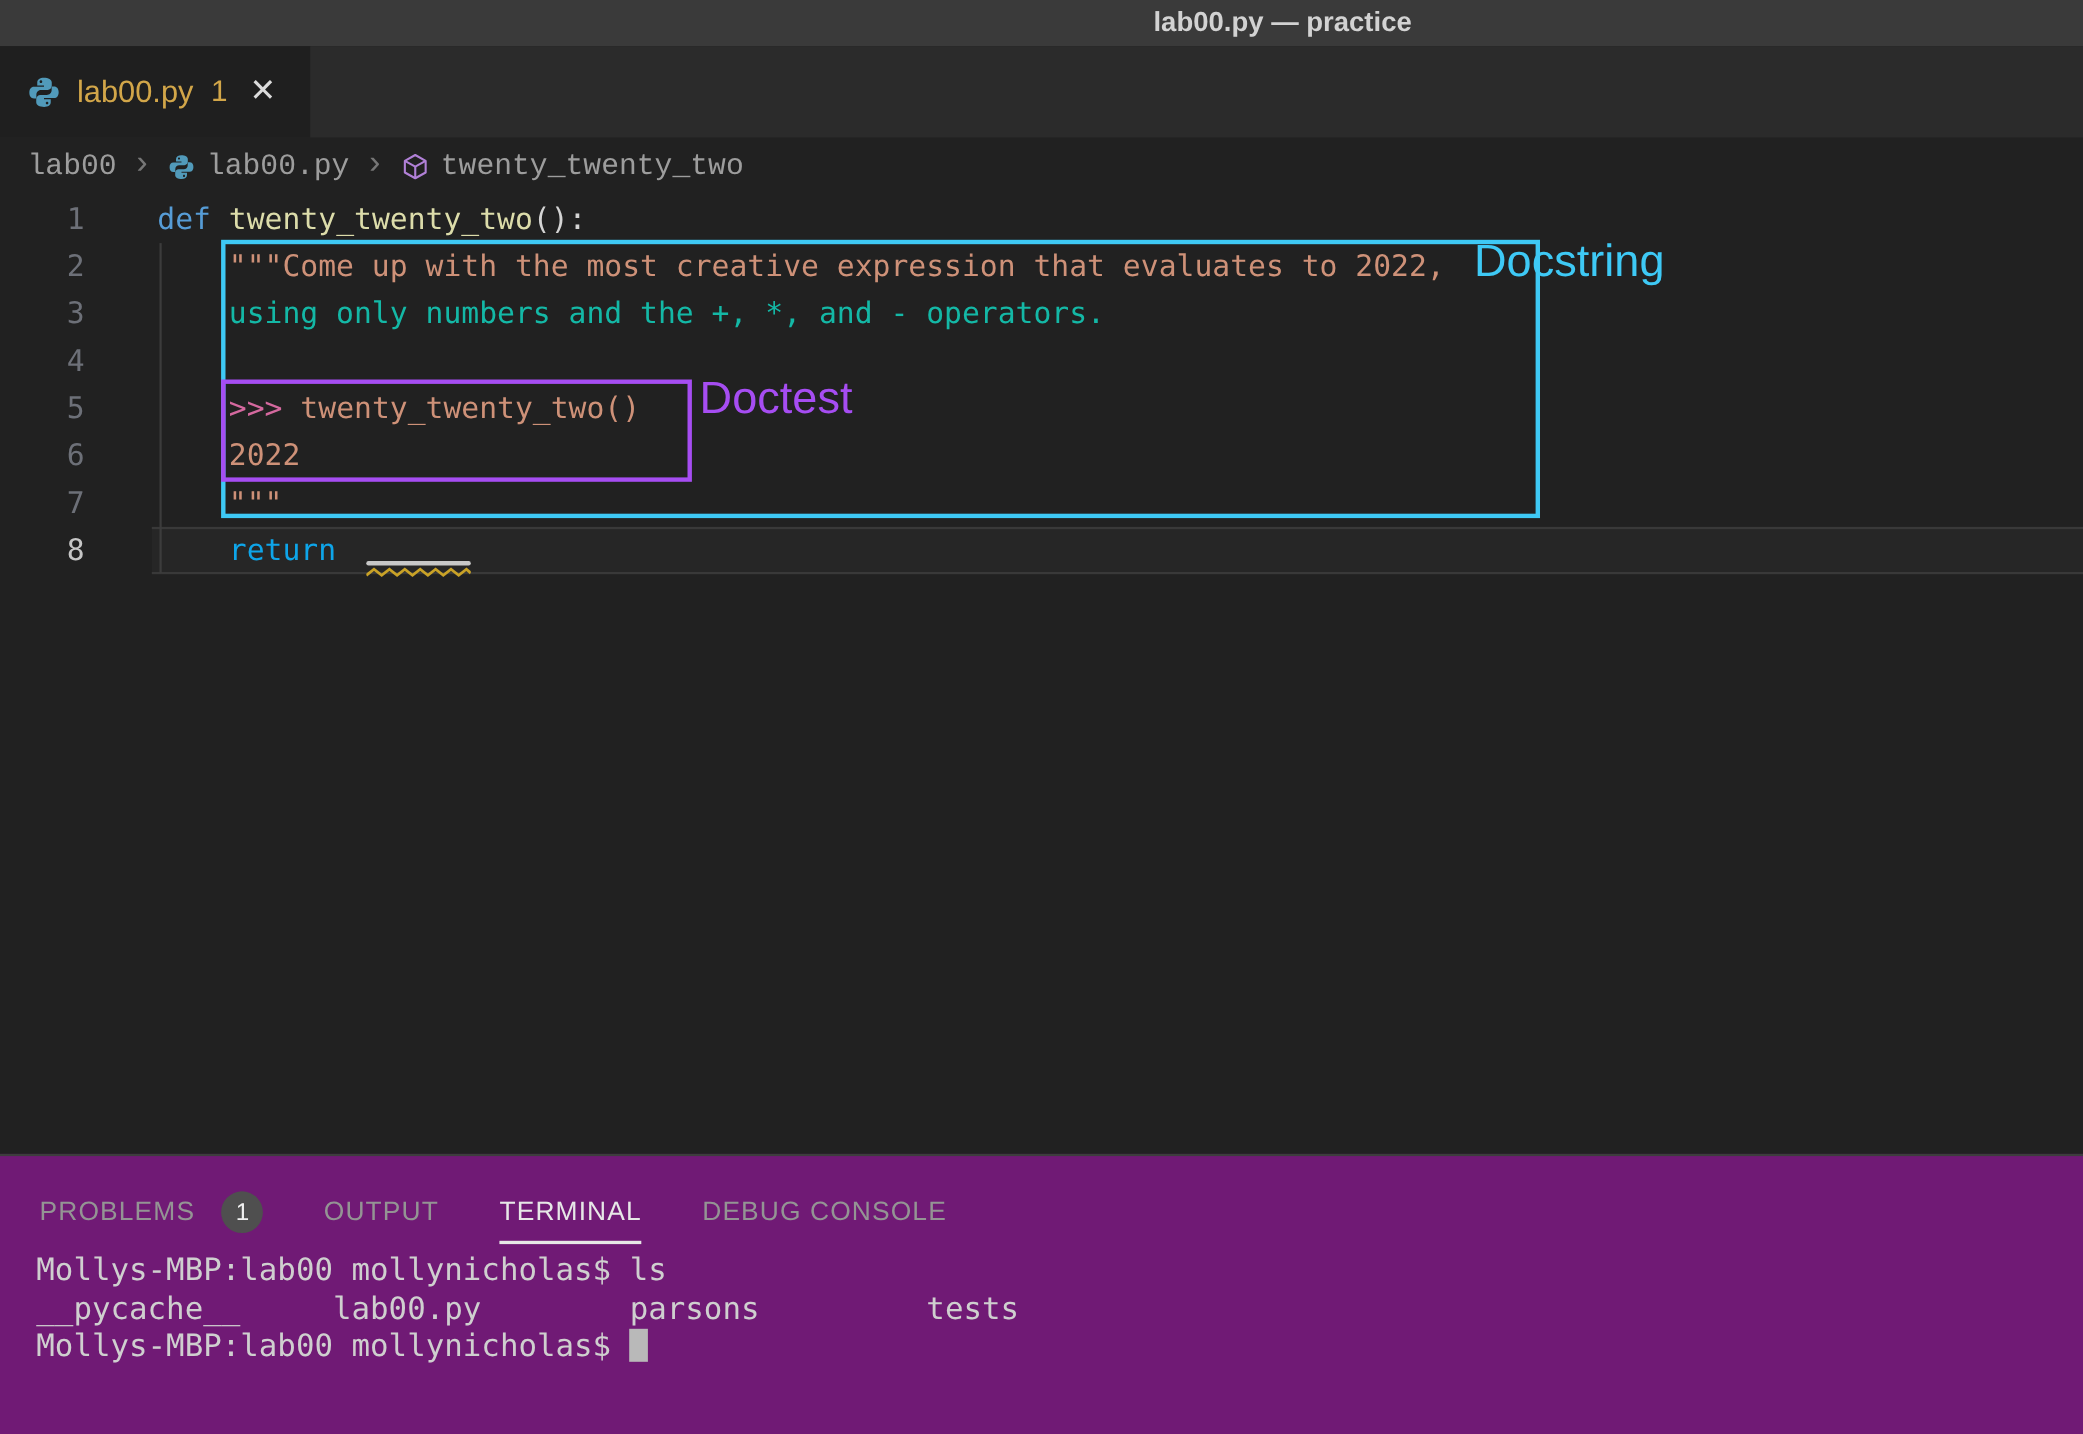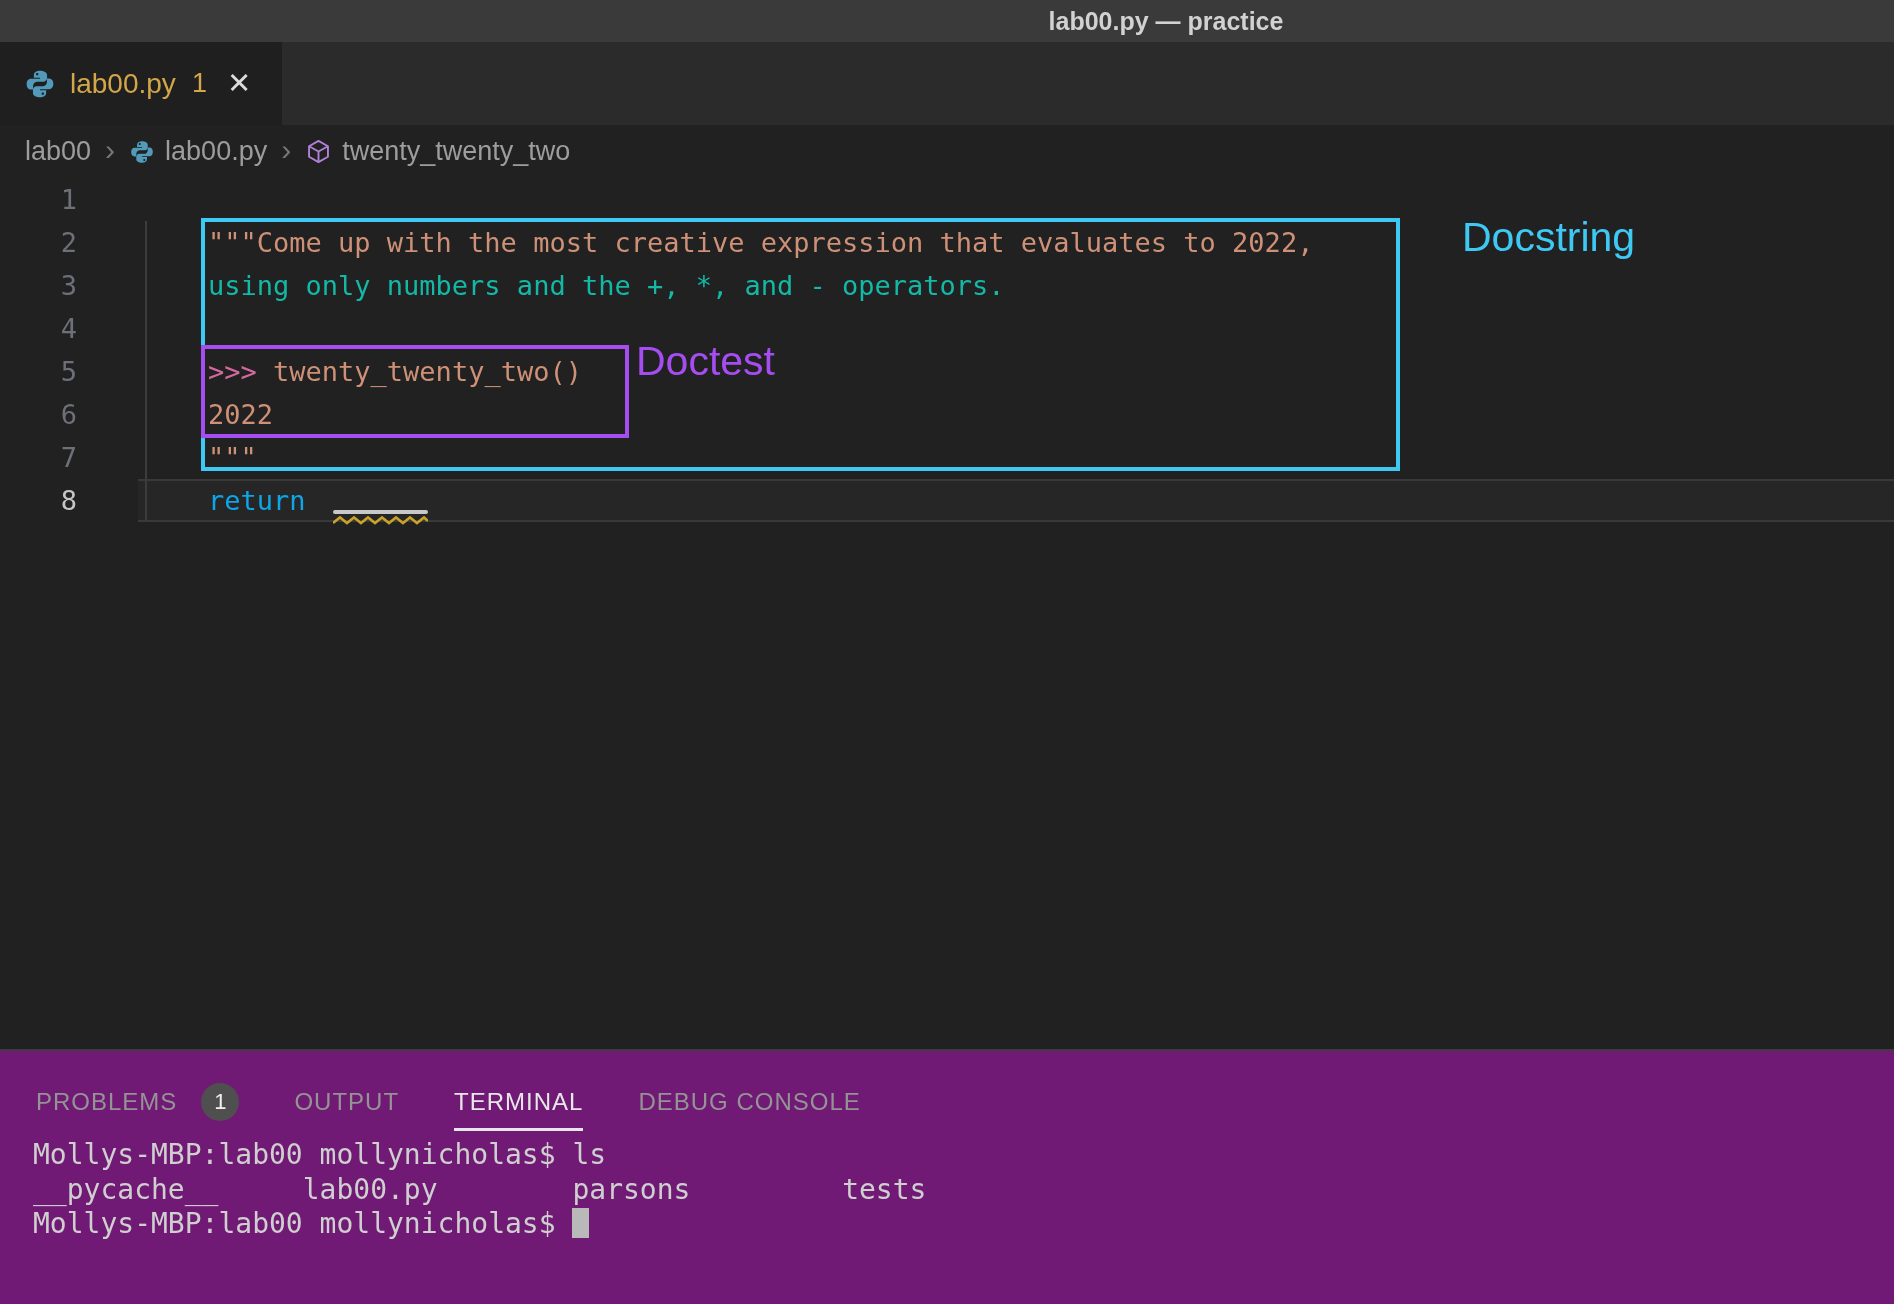--- a/index.html
+++ b/index.html
@@ -15,21 +15,21 @@
   #tabbar { position:absolute; left:0; top:42px; width:1894px; height:83px; background:#2b2b2b; }
   #tab-active { position:absolute; left:0; top:0; width:282px; height:83px; background:#1f1f1f;
                 display:flex; align-items:center; padding:0 18px 0 24px; cursor:pointer; }
   #tab-active .pyicon { width:32px; height:32px; flex:0 0 auto; }
   #tab-label { color:#d2a649; font-size:28px; margin-left:14px; white-space:nowrap; }
   #tab-badge { color:#d2a649; font-size:27px; margin-left:16px; }
   #tab-close { color:#dcdcdc; font-size:29px; margin-left:20px; line-height:1; cursor:pointer; }
 
   
   #breadcrumb { position:absolute; left:25px; top:125px; height:53px; display:flex;
-                align-items:center; color:#9d9d9d; font-size:27px; }
+                align-items:center; color:#9d9d9d; font-size:27px;font-family:Liberation Mono, monospace; }
   #breadcrumb .sep { color:#767676; font-size:30px; margin:0 14px; padding-bottom:4px; }
   #breadcrumb .bc-icn { display:inline-flex; margin-right:10px; }
   #breadcrumb .bc-item { display:flex; align-items:center; cursor:pointer; white-space:nowrap; }
 
   
   #editor { position:absolute; left:0; top:178px; width:1894px; height:824px; }
   .row { display:flex; height:43px; line-height:43px; }
   .gutter { width:77px; text-align:right; color:#6d7078;
             font-family:"DejaVu Sans Mono", monospace; font-size:27px; flex:0 0 auto; }
   .row.active .gutter { color:#c6c6c6; }
@@ -39,21 +39,21 @@
   #current-line { position:absolute; left:138px; top:479px; right:0; height:43px;
                   background:rgba(255,255,255,0.025);
                   border-top:2px solid #393939; border-bottom:2px solid #393939; }
   #indent-guide { position:absolute; left:145px; top:221px; width:2px; height:300px; background:#3c3c3c; }
 
   
   #box-docstring { position:absolute; left:201px; top:218px; width:1199px; height:253px;
                    border:4px solid #3ec9f5; }
   #box-doctest   { position:absolute; left:201px; top:345px; width:428px; height:93px;
                    border:4px solid #a64df2; }
-  #label-docstring { position:absolute; left:1462px; top:214px; font-size:41px; color:#3ec9f5; }
+  #label-docstring { position:absolute; left:1340px; top:214px; font-size:41px; color:#3ec9f5; }
   #label-doctest   { position:absolute; left:636px;  top:338px; font-size:41px; color:#a64df2; }
 
   
   #squiggle-wrap { position:absolute; left:333px; top:510px; width:95px; height:16px; }
   #squiggle-bar  { position:absolute; left:0; top:0; width:95px; height:4px; background:#c8c8c8; border-radius:2px; }
   #squiggle-wrap svg { position:absolute; left:0; top:5px; }
 
   
   #panel { position:absolute; left:0; top:1002px; width:1894px; height:302px;
            background:#701a75; border-top:2px solid #3d3d3d;margin-top:47px; }
@@ -117,20 +117,21 @@
     </span>
     <span>twenty_twenty_two</span>
   </span>
 </div>
 
 <div id="current-line"></div>
 <div id="editor">
   <div id="editor-lines">
       <div class="row">
         <div class="gutter">1</div>
+        <pre class="code"><span style="color: rgb(86, 156, 214);">def</span><span style="color: rgb(212, 212, 212);"> </span><span style="color: rgb(220, 220, 170);">twenty_twenty_two</span><span style="color: rgb(212, 212, 212);">():</span></pre>
       </div>
       <div class="row">
         <div class="gutter">2</div>
         <pre class="code"><span style="color: rgb(206, 145, 120);">    """Come up with the most creative expression that evaluates to 2022,</span></pre>
       </div>
       <div class="row">
         <div class="gutter">3</div>
         <pre class="code"><span style="color: #14b8a6;">    using only numbers and the +, *, and - operators.</span></pre>
       </div>
       <div class="row">

